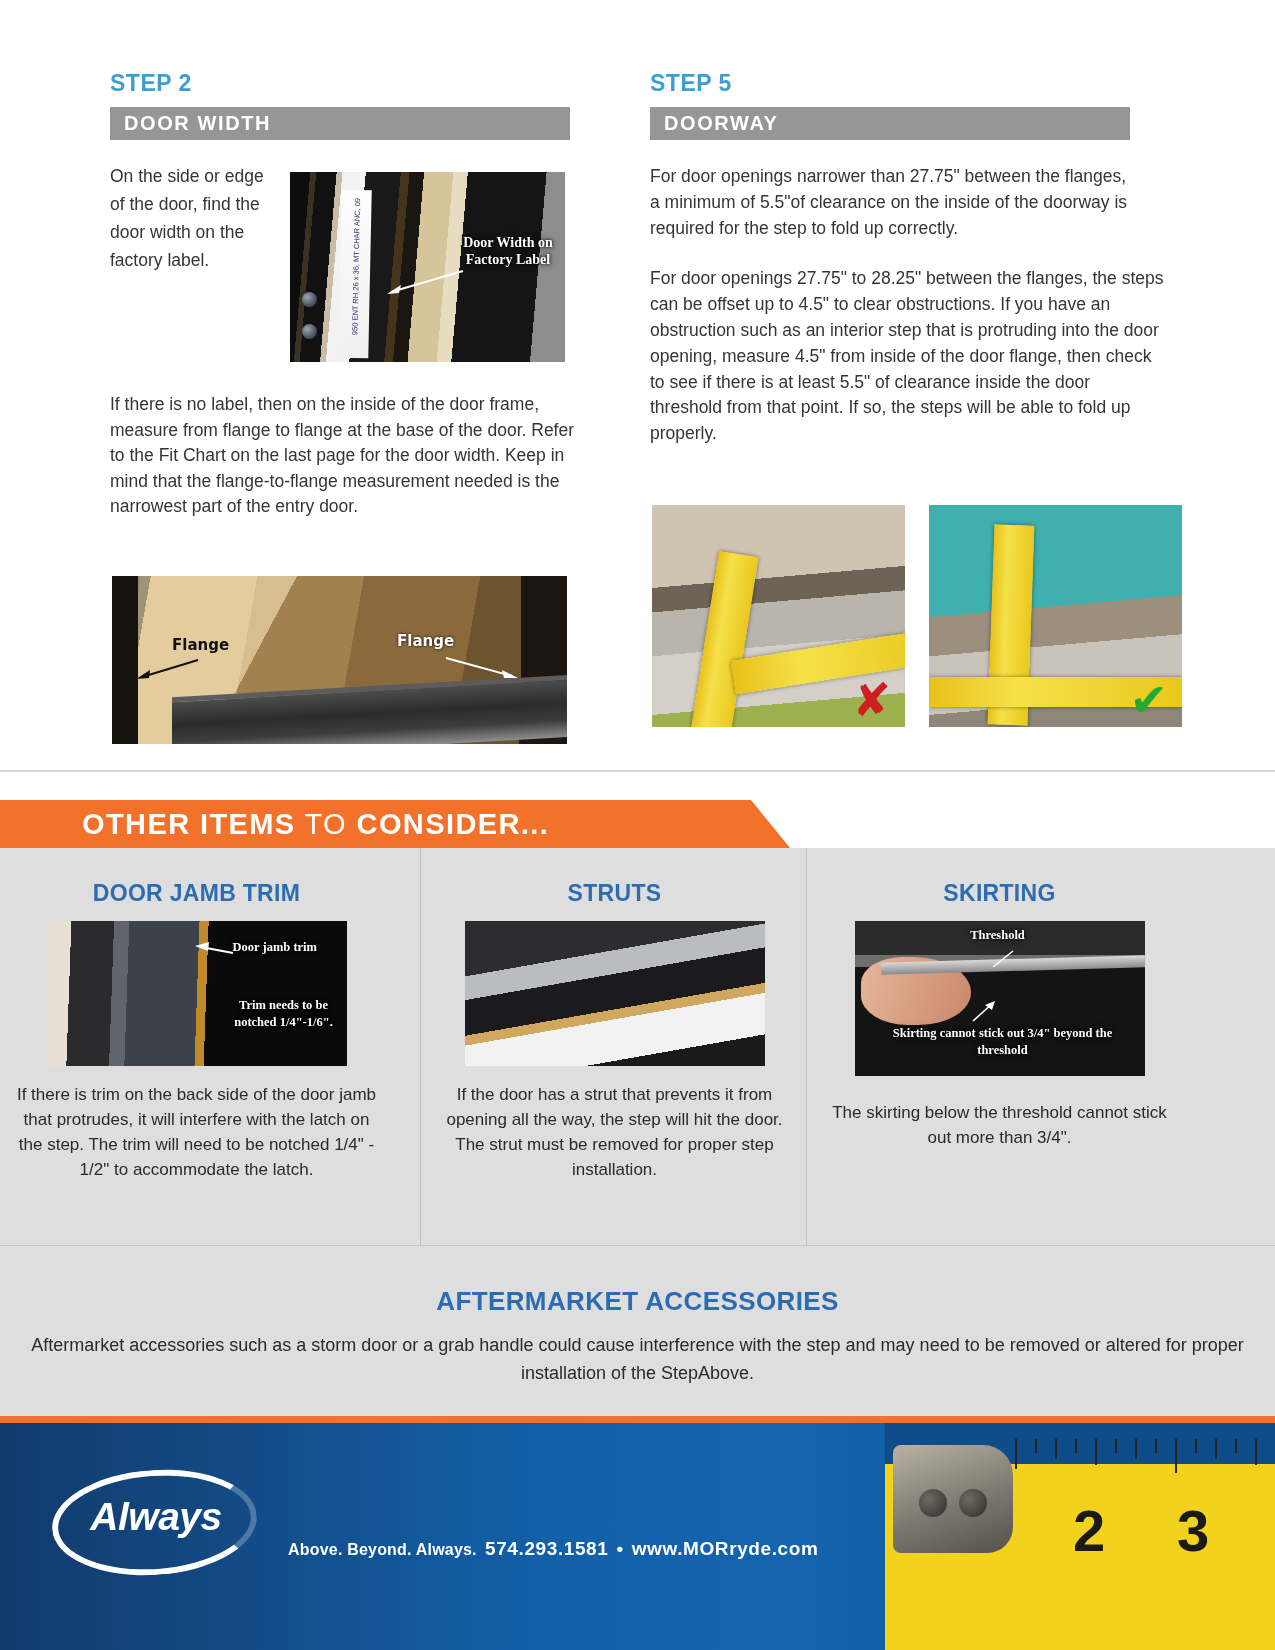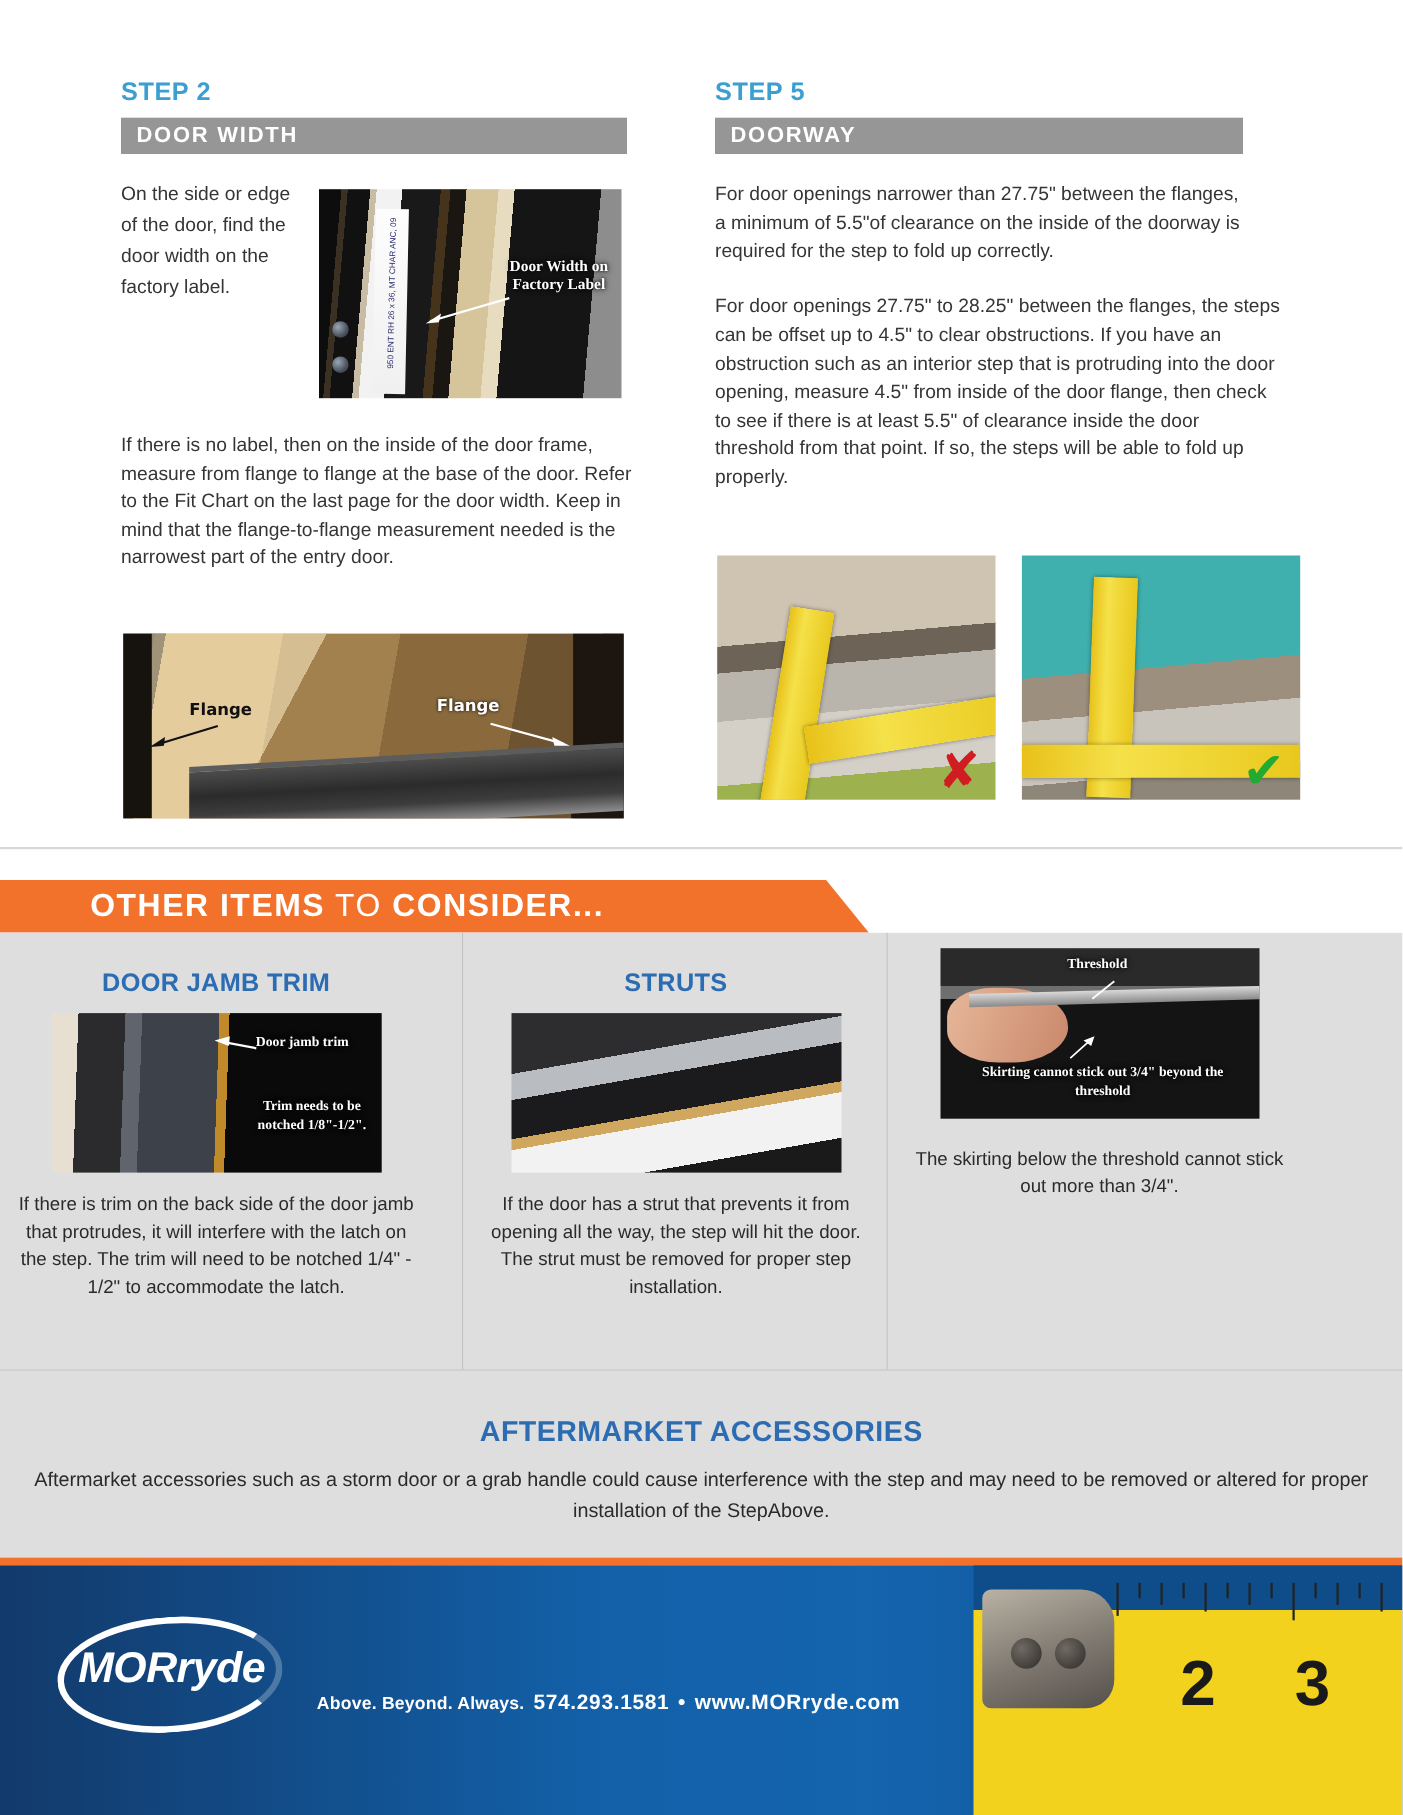--- a/index.html
+++ b/index.html
@@ -317,32 +317,33 @@
     <div class="coldiv" id="coldiv-2"></div>
 
     <div class="occol" id="oc-0">
       <div class="oc-title">DOOR JAMB TRIM</div>
       <div class="oc-photo" id="photo-jamb">
         <div class="callout-hand" style="position:absolute; left:186px; top:18px; width:110px; text-align:left; font-size:12.5px;">Door jamb trim</div>
         <svg style="position:absolute; left:146px; top:20px;" width="42" height="18">
           <line x1="40" y1="12" x2="8" y2="6" stroke="#fff" stroke-width="2"></line>
           <polygon points="2,5 16,1 15,10" fill="#fff"></polygon>
         </svg>
-        <div class="callout-hand" style="position:absolute; left:176px; top:76px; width:122px; font-size:12.5px;">Trim needs to be notched 1/8"-1/2".</div>
+        <div class="callout-hand" style="position:absolute; left:176px; top:76px; width:122px; font-size:12.5px;">Trim needs to be notched 1/4"-1/6".</div>
       </div>
       <div class="oc-caption">If there is trim on the back side of the door jamb that protrudes, it will interfere with the latch on the step. The trim will need to be notched 1/4" - 1/2" to accommodate the latch.</div>
     </div>
 
     <div class="occol" id="oc-1">
       <div class="oc-title">STRUTS</div>
       <div class="oc-photo" id="photo-strut"></div>
       <div class="oc-caption">If the door has a strut that prevents it from opening all the way, the step will hit the door. The strut must be removed for proper step installation.</div>
     </div>
 
     <div class="occol" id="oc-2">
+      <div class="oc-title">SKIRTING</div>
       <div class="oc-photo" id="photo-skirt">
         <div class="finger"></div>
         <div class="thresh-bar"></div>
         <div class="callout-hand" style="position:absolute; left:68px; top:6px; width:150px; font-size:12.5px;">Threshold</div>
         <svg style="position:absolute; left:136px; top:26px;" width="26" height="22">
           <line x1="2" y1="20" x2="22" y2="4" stroke="#fff" stroke-width="1.6"></line>
         </svg>
         <svg style="position:absolute; left:116px; top:78px;" width="26" height="24">
           <line x1="2" y1="22" x2="22" y2="4" stroke="#fff" stroke-width="1.6"></line>
           <polygon points="24,2 14,6 21,11" fill="#fff"></polygon>
@@ -356,21 +357,21 @@
   <div id="row-div"></div>
 
   <div id="aftermarket">
     <div id="am-title">AFTERMARKET  ACCESSORIES</div>
     <div id="am-body">Aftermarket accessories such as a storm door or a grab handle could cause interference with the step and may need to be removed or altered for proper installation of the StepAbove.</div>
   </div>
 
   <div id="footer-rule"></div>
   <div id="footer">
     <div id="logo-oval"></div>
-    <div id="logo-text">MORryde</div>
+    <div id="logo-text">Always</div>
     <div id="tagline">Above. Beyond. Always.</div>
     <div id="contact">
       <span>574.293.1581</span><span class="dot">•</span><span>www.MORryde.com</span>
     </div>
     <div id="tape-art">
       <div class="ticks">
         <i style="left:0px;   height:30px;"></i>
           <i style="left:20px; height:14px;"></i>
         <i style="left:40px;  height:20px;"></i>
           <i style="left:60px; height:14px;"></i>

